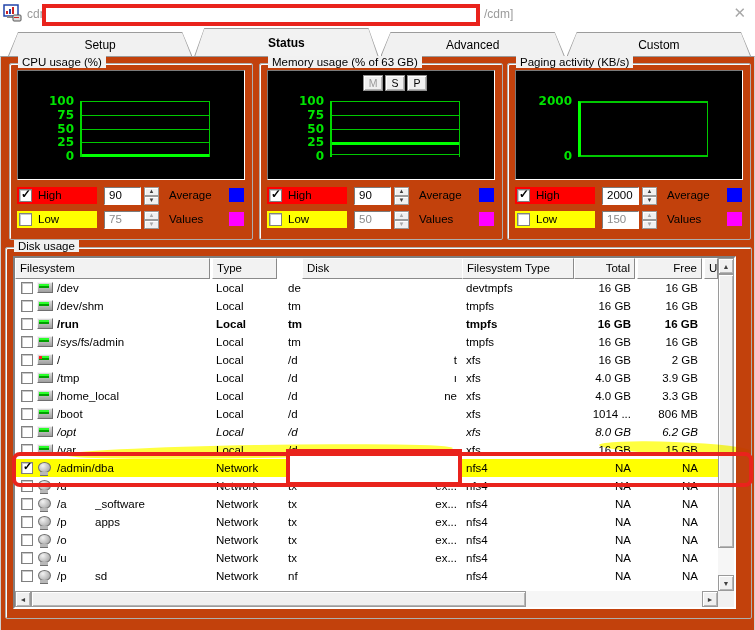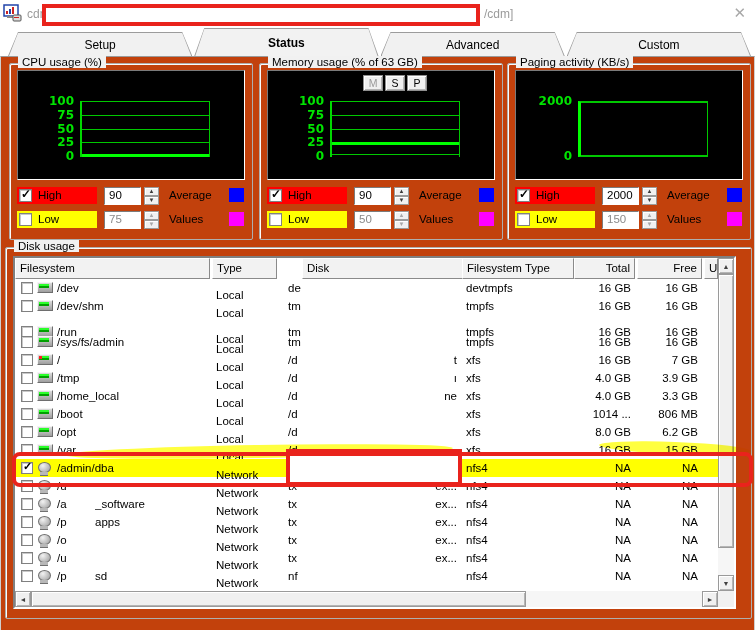--- a/index.html
+++ b/index.html
@@ -85,21 +85,21 @@
   .hc3{left:447px;width:112px;} .hc4{left:559px;width:61px;text-align:right;}
   .hc5{left:622px;width:65px;text-align:right;} .hc6{left:689px;width:14px;}
   .rows { position:absolute; left:0; top:21px; width:703px; height:312px; overflow:hidden; background:#fff; }
   .row { position:absolute; left:0; width:703px; height:18px; }
   .row.hl { background:#ffff00; }
   .cell { position:absolute; top:0; height:18px; line-height:18px; font-size:11.5px;
        white-space:nowrap; overflow:hidden; }
   .cb { left:6px; top:3px; width:12px; height:12px; }
   .cb .chk { font-size:11px; top:-3px; }
   .ic { position:absolute; left:22px; top:3px; }
-  .nm { left:42px;text-align:right; } .extra { left:80px; } .ty { left:201px;margin-top:7px; } .dk { left:273px; }
+  .nm { left:42px;text-align:right; } .extra { left:80px; } .ty { left:201px; } .dk { left:273px; }
   .rm { left:340px; width:102px; text-align:right; }
   .ft { left:451px; } .tt { left:500px; width:116px; text-align:right; }
   .fr { left:622px; width:61px; text-align:right; }
 
   .icon-drive { width:16px; height:11px; background:linear-gradient(#dcdcdc,#9e9e9e);
        border:1px solid; border-color:#f5f5f5 #6e6e6e #6e6e6e #f5f5f5; position:relative; }
   .icon-drive::before { content:""; position:absolute; left:1px; top:1px; width:10px; height:4px;
        background:linear-gradient(#2bff2b 50%, #00a000 50%); }
   .icon-drive.dot::after { content:""; position:absolute; left:1px; top:1px; width:3px; height:3px; background:#ff2020; }
   .icon-net { width:15px; height:13px; position:relative; }
@@ -336,21 +336,21 @@
             <div class="row" style="top: 18px;">
               <div class="cbx cb" style="position: absolute;"></div>
               <div class="icon-drive ic"></div>
               <div class="cell nm">/dev/shm</div>
               <div class="cell ty">Local</div>
               <div class="cell dk">tm</div>
               <div class="cell ft">tmpfs</div>
               <div class="cell tt">16 GB</div>
               <div class="cell fr">16 GB</div>
             </div>
-            <div class="row" style="top: 44px;">
+            <div class="row" style="top: 36px; font-weight: bold;">
               <div class="cbx cb" style="position: absolute;"></div>
               <div class="icon-drive ic"></div>
               <div class="cell nm">/run</div>
               <div class="cell ty">Local</div>
               <div class="cell dk">tm</div>
               <div class="cell ft">tmpfs</div>
               <div class="cell tt">16 GB</div>
               <div class="cell fr">16 GB</div>
             </div>
             <div class="row" style="top: 54px;">
@@ -365,21 +365,21 @@
             </div>
             <div class="row" style="top: 72px;">
               <div class="cbx cb" style="position: absolute;"></div>
               <div class="icon-drive dot ic"></div>
               <div class="cell nm">/</div>
               <div class="cell ty">Local</div>
               <div class="cell dk">/d</div>
               <div class="cell rm">t</div>
               <div class="cell ft">xfs</div>
               <div class="cell tt">16 GB</div>
-              <div class="cell fr">7 GB</div>
+              <div class="cell fr">2 GB</div>
             </div>
             <div class="row" style="top: 90px;">
               <div class="cbx cb" style="position: absolute;"></div>
               <div class="icon-drive ic"></div>
               <div class="cell nm">/tmp</div>
               <div class="cell ty">Local</div>
               <div class="cell dk">/d</div>
               <div class="cell rm">ı</div>
               <div class="cell ft">xfs</div>
               <div class="cell tt">4.0 GB</div>
@@ -399,21 +399,21 @@
             <div class="row" style="top: 126px;">
               <div class="cbx cb" style="position: absolute;"></div>
               <div class="icon-drive ic"></div>
               <div class="cell nm">/boot</div>
               <div class="cell ty">Local</div>
               <div class="cell dk">/d</div>
               <div class="cell ft">xfs</div>
               <div class="cell tt">1014 ...</div>
               <div class="cell fr">806 MB</div>
             </div>
-            <div class="row" style="top: 144px;">
+            <div class="row" style="top: 144px; font-style: italic;">
               <div class="cbx cb" style="position: absolute;"></div>
               <div class="icon-drive ic"></div>
               <div class="cell nm">/opt</div>
               <div class="cell ty">Local</div>
               <div class="cell dk">/d</div>
               <div class="cell ft">xfs</div>
               <div class="cell tt">8.0 GB</div>
               <div class="cell fr">6.2 GB</div>
             </div>
             <div class="row" style="top: 162px;">

